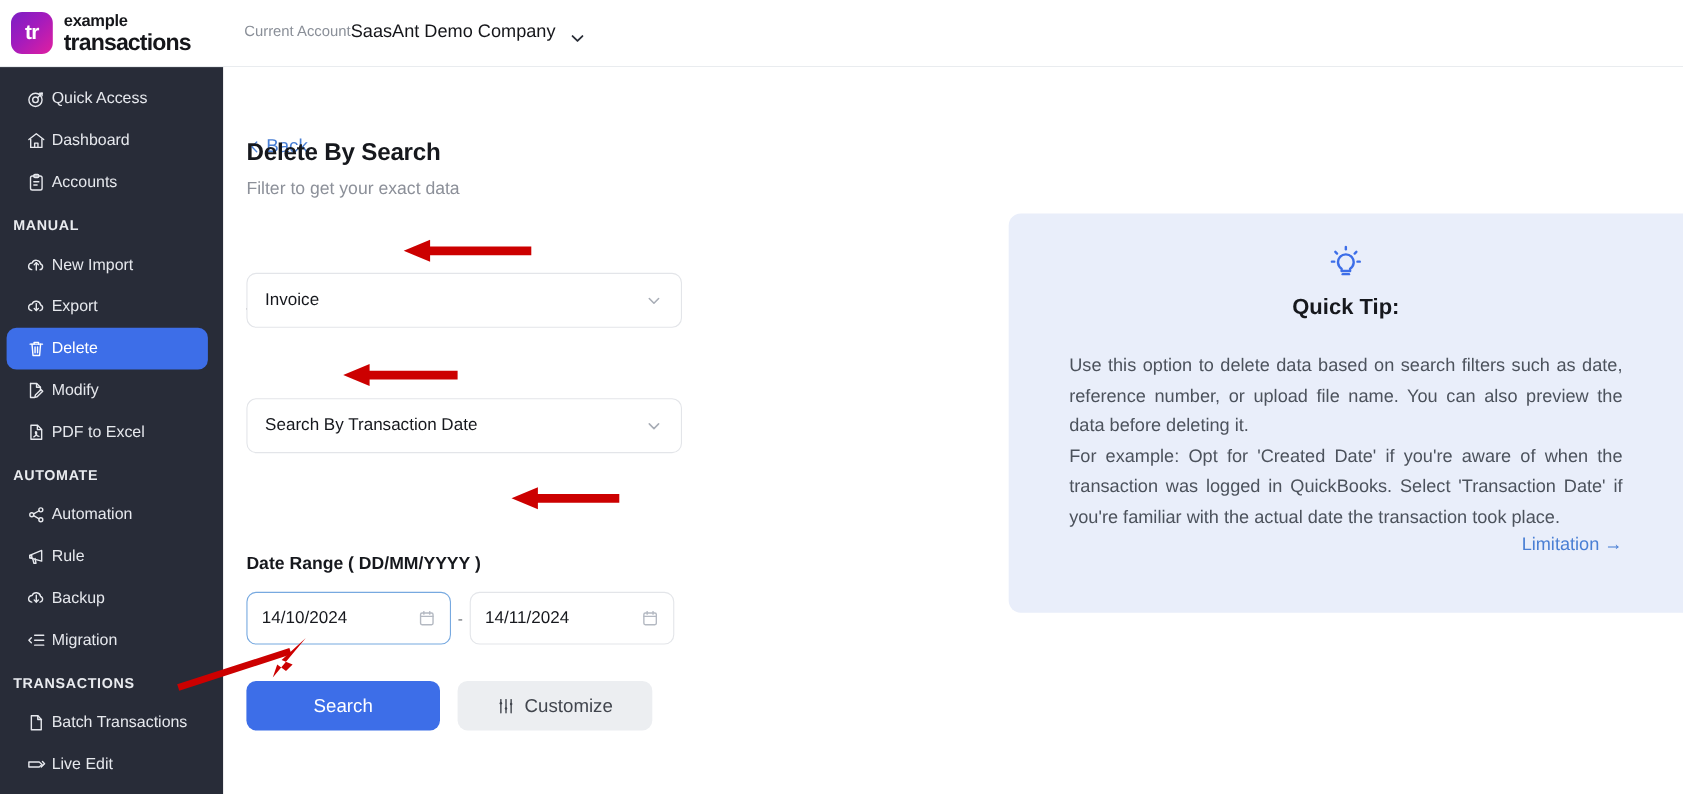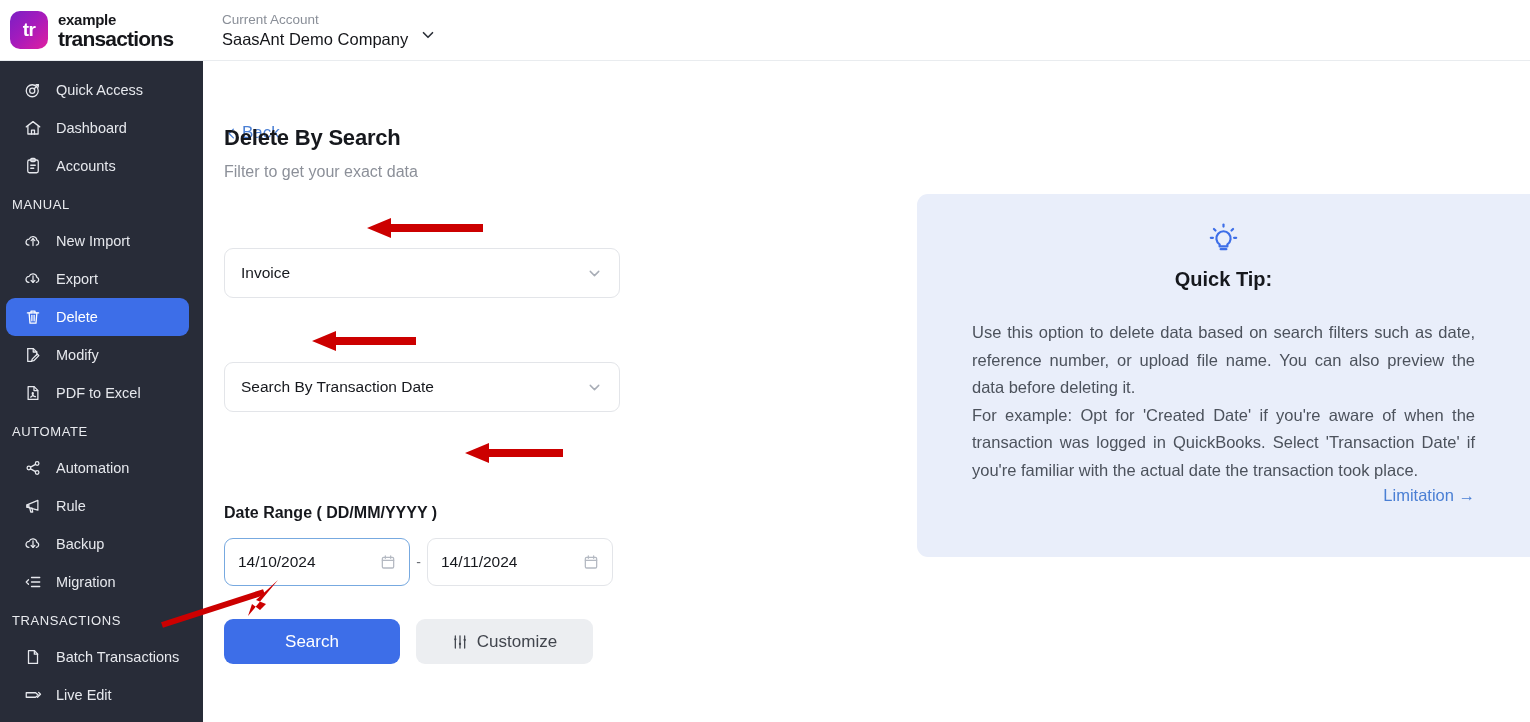--- a/index.html
+++ b/index.html
@@ -22,41 +22,41 @@
     width: 38px; height: 38px; border-radius: 10px;
     background: linear-gradient(135deg, #7b1fc4 0%, #a31bbd 45%, #e01fa0 100%);
     display: flex; align-items: center; justify-content: center;
     color: #fff; font-weight: bold; font-size: 19px; letter-spacing: -0.5px;
   }
   .brand-text { display: flex; flex-direction: column; line-height: 1; }
   .brand-top { font-size: 15px; font-weight: bold; color: #15161a; letter-spacing: -0.3px; }
   .brand-bottom { font-size: 21px; font-weight: bold; color: #15161a; letter-spacing: -0.8px; margin-top: 1px; }
 
   .account { margin-left: 29px; display: flex; align-items: center; gap: 11px; }
-  .account-col { display: flex; flex-direction: column; }
+  .account-col { display: flex; }
   .account-label { font-size: 13.5px; color: #8a8f98; line-height: 1.45; }
   .account-name { font-size: 16.5px; color: #15161a; line-height: 1.3; }
   .chev-hdr { width: 18px; height: 18px; color: #2b2f38; margin-top: 10px; }
 
   
   .sidebar {
     position: absolute; left: 0; top: 61px; width: 203px; height: 661px;
     background: #282c38; overflow: hidden; padding-top: 10px;
   }
   .nav-item {
-    display: flex; align-items: center; gap: 14px;
+    display: flex; align-items: center; gap: 5px;
     height: 38px; margin: 0 14px 0 6px; padding-left: 18px;
     border-radius: 9px; color: #e6e8ed; font-size: 14.5px;
     cursor: pointer;
   }
   .nav-item .ic { width: 18px; height: 18px; flex: 0 0 18px; color: #e6e8ed; }
   .nav-item.active { background: #3d6ee8; color: #ffffff; }
   .nav-item.active .ic { color: #ffffff; }
   .nav-section {
-    font-size: 13px; font-weight: normal; color: #e9ebef;
+    font-size: 13px; font-weight: bold; color: #e9ebef;
     letter-spacing: 0.6px; padding: 12px 0 10px 12px;
   }
 
   
   .main { position: absolute; left: 203px; top: 61px; width: 1327px; height: 661px; background: #fff; }
   .back-link {
     position: absolute; left: 21px; top: 20px;
     display: flex; align-items: center; gap: 3px;
     color: #4a7fd4; font-size: 17px; cursor: pointer; margin-top: 42px;
   }

